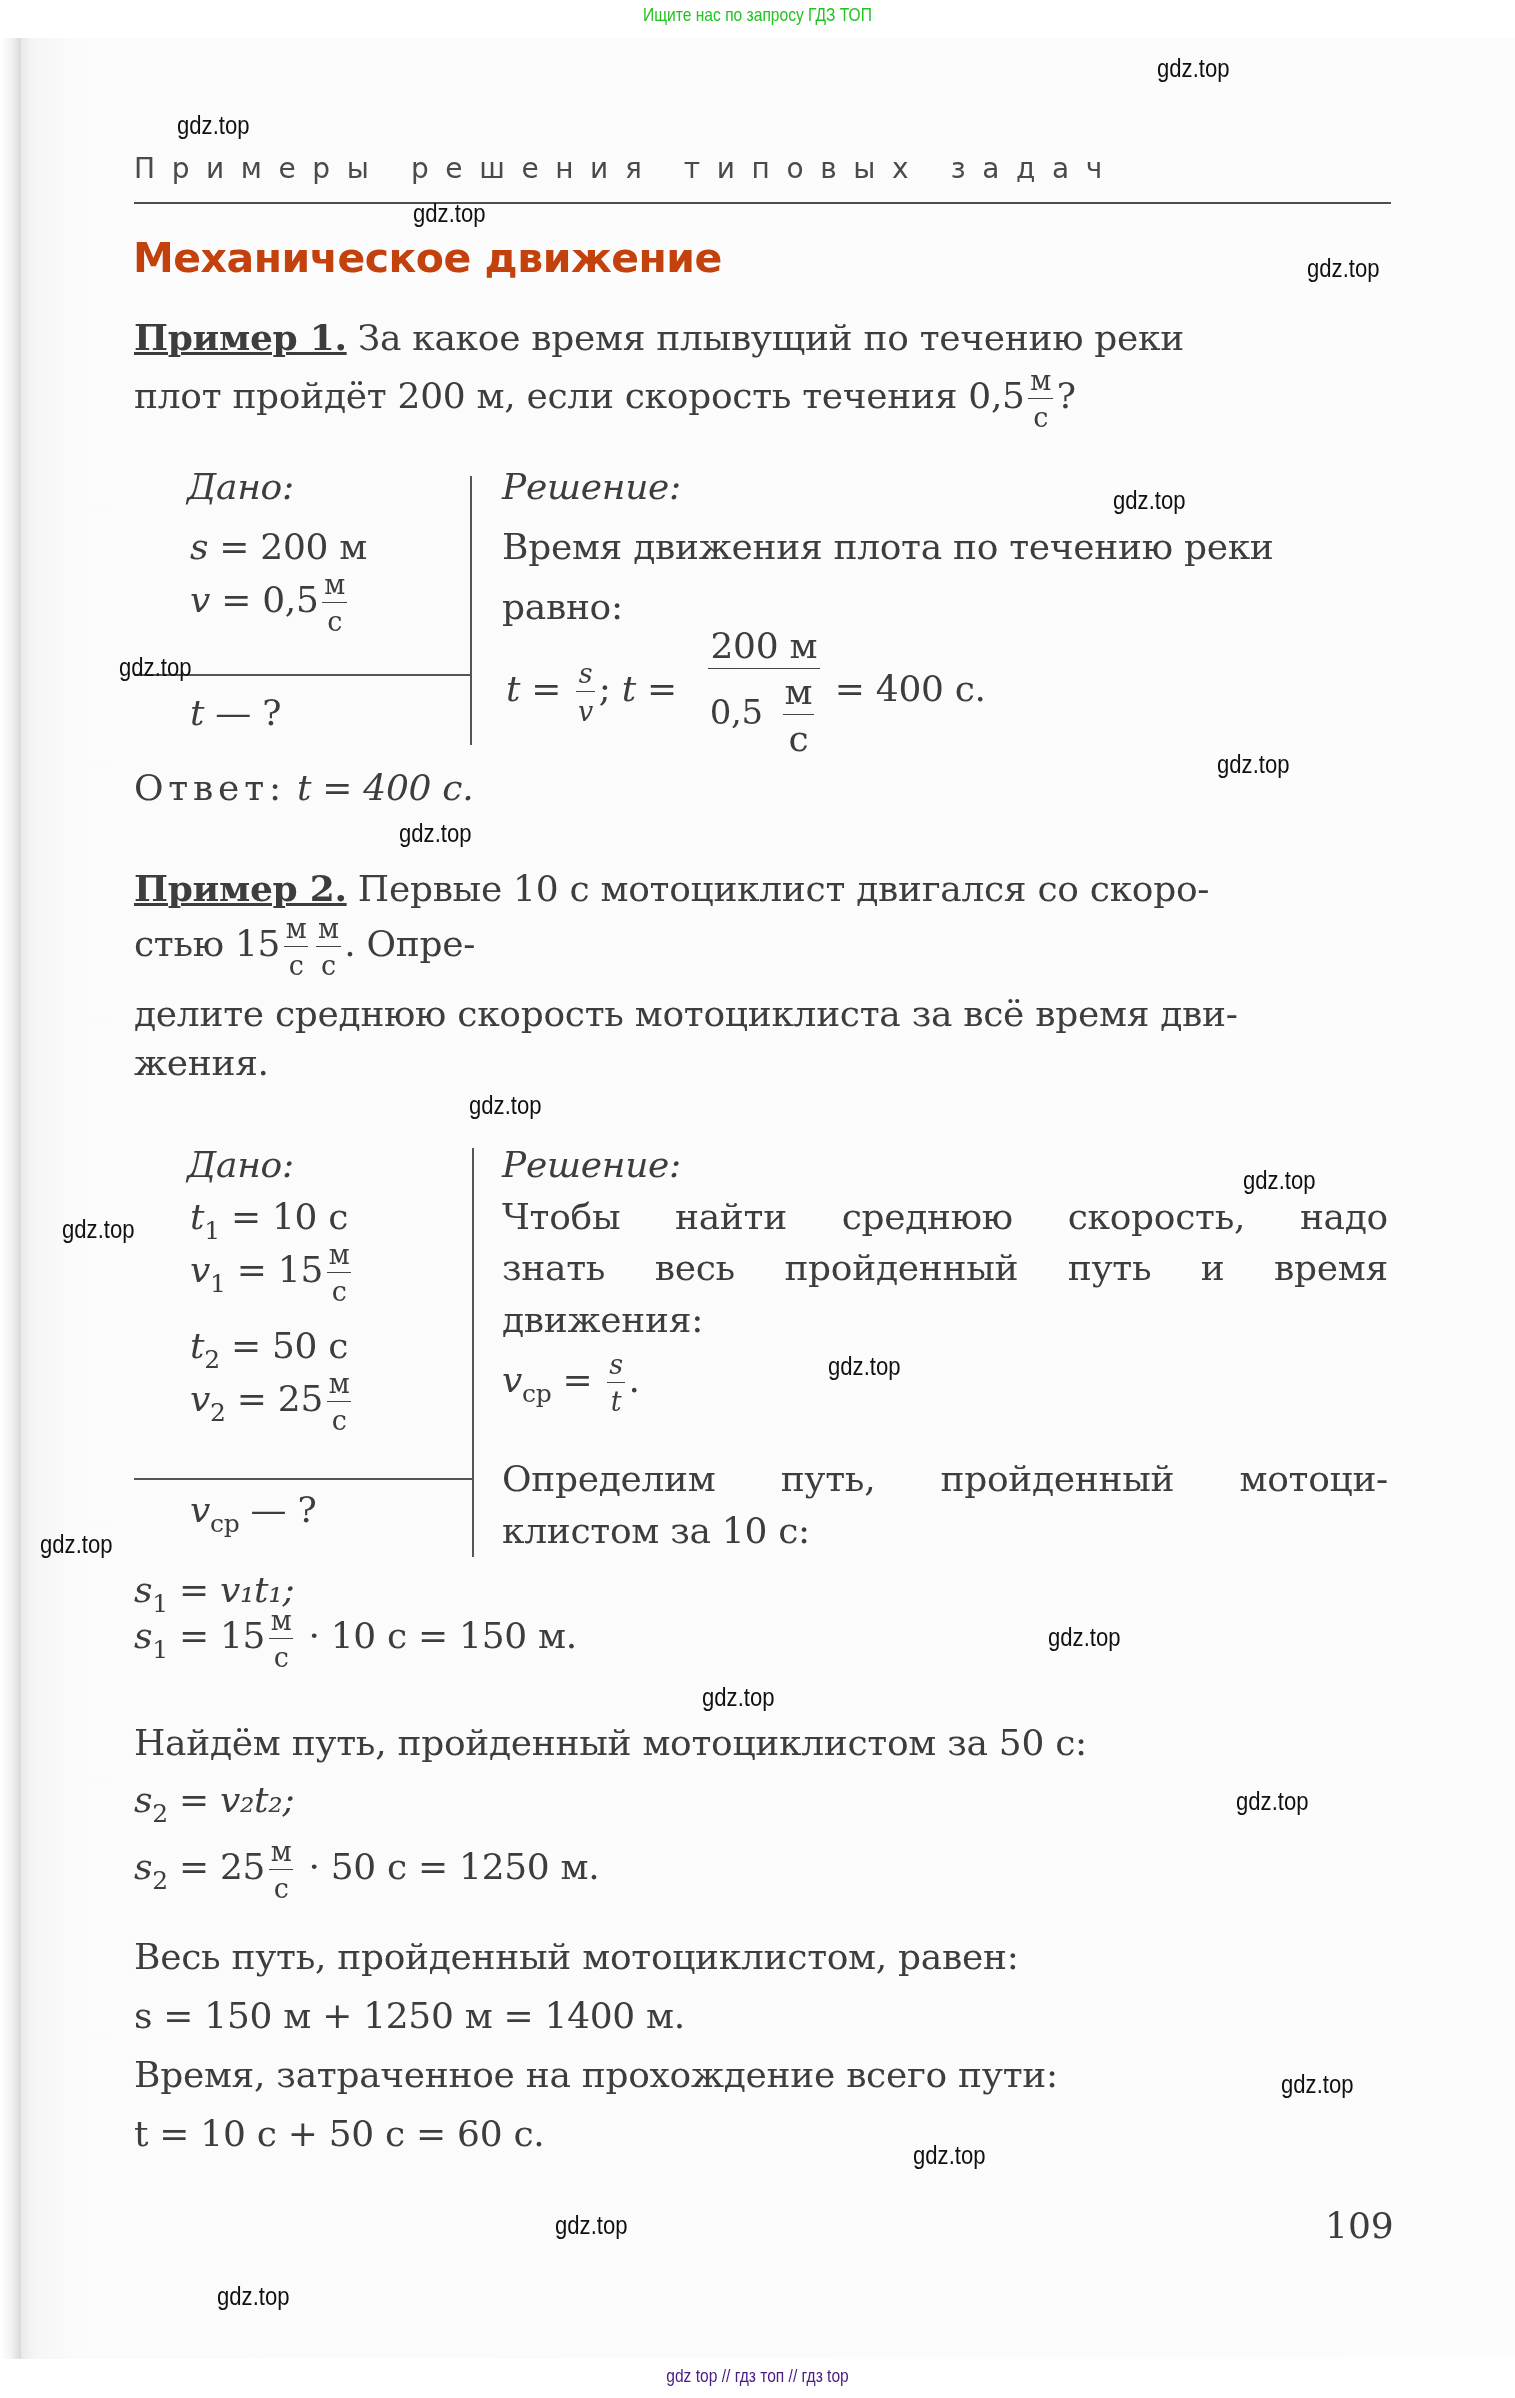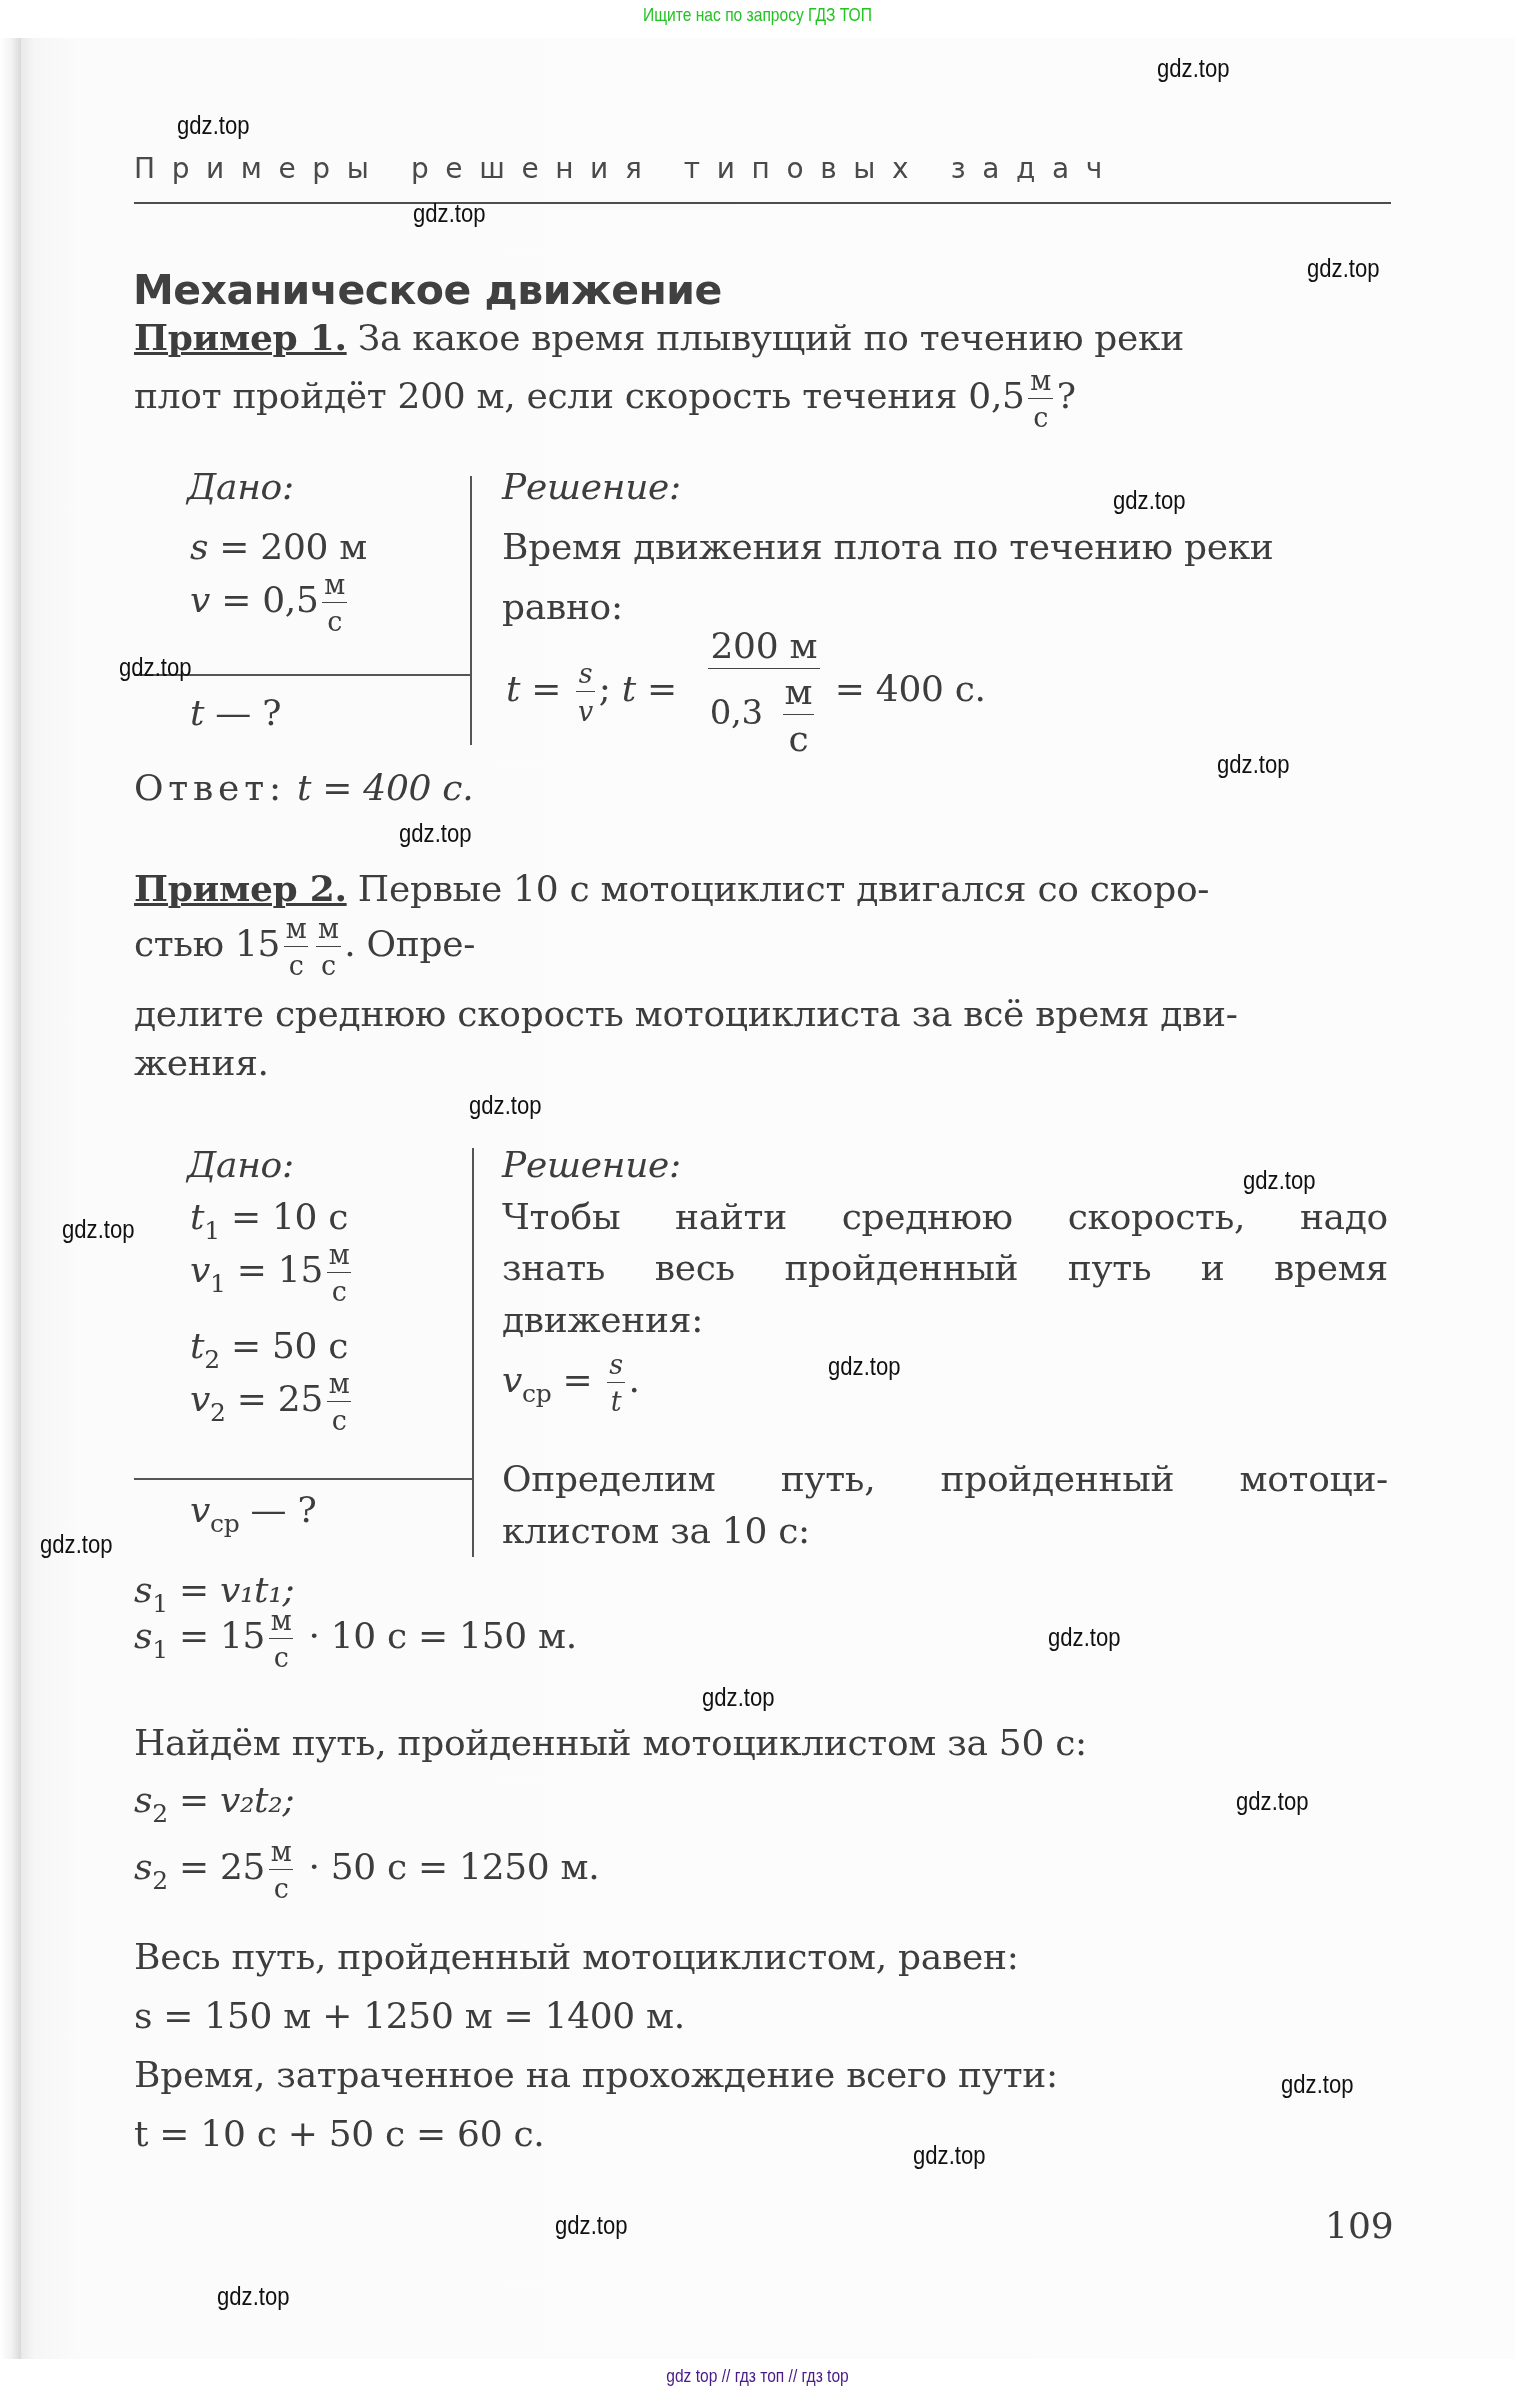--- a/index.html
+++ b/index.html
@@ -13,21 +13,21 @@
   .banner { left:0; width:1515px; top:3.8px; text-align:center; color:#22c322;
             font-family:"Liberation Sans", sans-serif; font-size:19px; transform:scaleX(0.82); }
   .footer { left:0; width:1515px; top:2365px; text-align:center; color:#4a1a86;
             font-family:"Liberation Sans", sans-serif; font-size:19px; transform:scaleX(0.82); }
   .wm { font-family:"Liberation Sans", sans-serif; font-size:26px; color:#111; transform:scaleX(0.85);
         transform-origin:left center; z-index:5; }
   .section-title { left:134px; top:152px; font-family:"DejaVu Sans", sans-serif; font-size:28px;
                    letter-spacing:16.6px; color:#4a4a4a; }
   .rule { position:absolute; background:#4d4d4d; }
   .heading { left:133px; top:234px; font-family:"DejaVu Sans", sans-serif; font-weight:bold;
-             font-size:41px; color:#404040; letter-spacing:-0.5px;margin-top:32px; }
+             font-size:41px; color:#c2410c; letter-spacing:-0.5px; }
   .txt { font-size:36px; color:#3d3d3d; letter-spacing:-0.3px; }
   .bold { font-weight:bold;text-decoration:underline; }
   .it { font-style:italic; }
   .frac { display:inline-block; vertical-align:middle; text-align:center; line-height:1; margin:0 3.8px; }
   .frac .n, .frac .d { display:block; font-size:27px; padding:0 1.9px; }
   .frac .n { border-bottom:1.9px solid #444; padding-bottom:3.8px; }
   .frac .d { padding-top:5.7px; }
   .frac.big .n, .frac.big .d { font-size:36px;margin-left:16px; }
   .sub { font-size:25px; vertical-align:-9.5px; }
   .pagenum { left:1325px; top:2205px; font-size:36px; color:#3d3d3d; }
@@ -88,21 +88,21 @@
   <span class="it">v</span><span> = 0,5</span><span class="frac"><span class="n">м</span><span class="d">с</span></span>
 </div>
 <div class="abs txt" style="left:190px;top:692px">
   <span class="it">t</span><span> — ?</span>
 </div>
 
 <div class="abs txt it" style="left:502px;top:466px">Решение:</div>
 <div class="abs txt" style="left:502px;top:526px">Время движения плота по течению реки</div>
 <div class="abs txt" style="left:502px;top:586px">равно:</div>
 <div class="abs txt" style="left:506px;top:628px">
-  <span class="it">t = </span><span class="frac"><span class="n it">s</span><span class="d it">v</span></span><span>; </span><span class="it">t = </span><span class="frac big"><span class="n">200 м</span><span class="d"><span style="font-size:34px">0,3</span><span class="frac"><span class="n">м</span><span class="d">с</span></span></span></span> <span>= 400 с.</span>
+  <span class="it">t = </span><span class="frac"><span class="n it">s</span><span class="d it">v</span></span><span>; </span><span class="it">t = </span><span class="frac big"><span class="n">200 м</span><span class="d"><span style="font-size:34px">0,5</span><span class="frac"><span class="n">м</span><span class="d">с</span></span></span></span> <span>= 400 с.</span>
 </div>
 
 <div class="abs txt" style="left:134px;top:767px">
   <span style="letter-spacing:4.8px">Ответ:</span> <span class="it">t = 400 с.</span>
 </div>
 
 <div class="abs txt" style="left:134px;top:867px">
   <span class="bold">Пример 2.</span>
   <span>Первые 10 с мотоциклист двигался со скоро-</span>
 </div>

